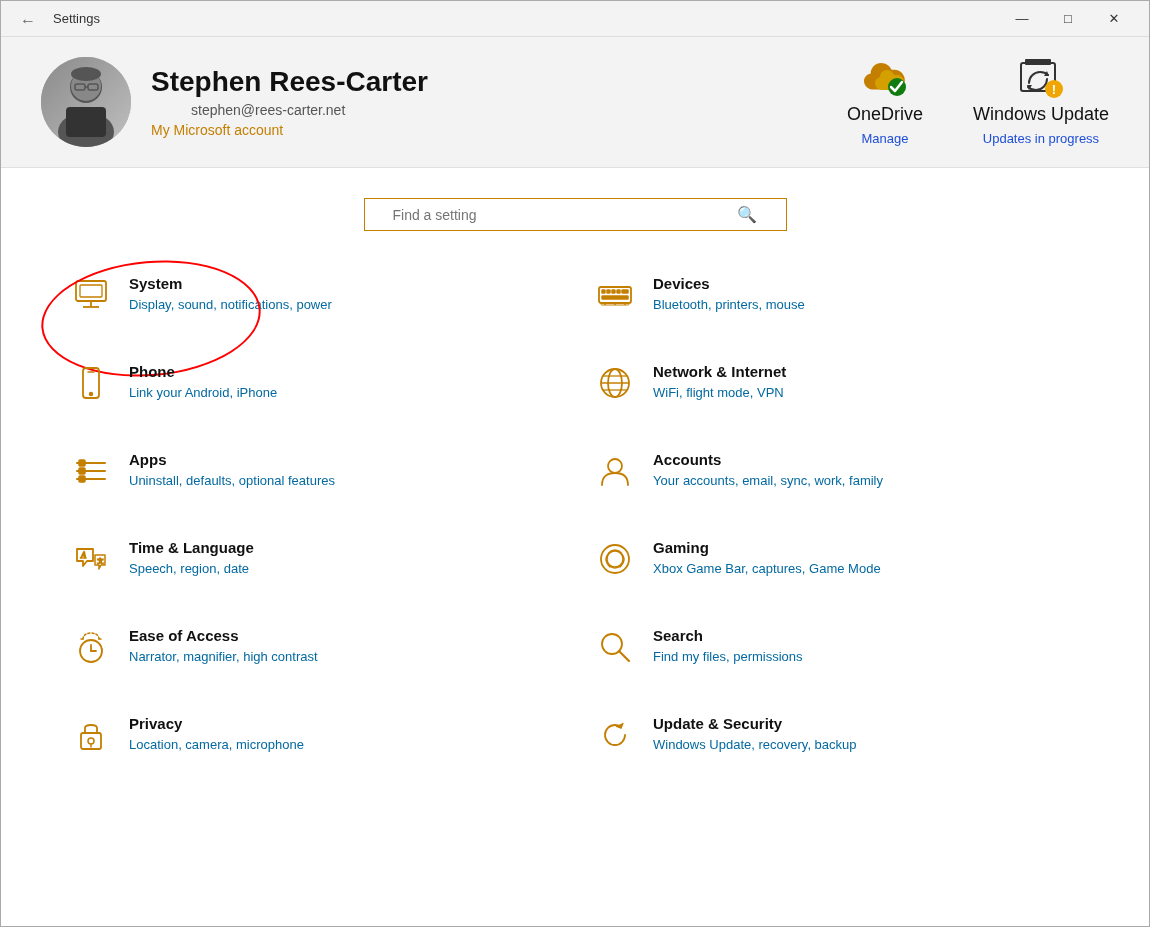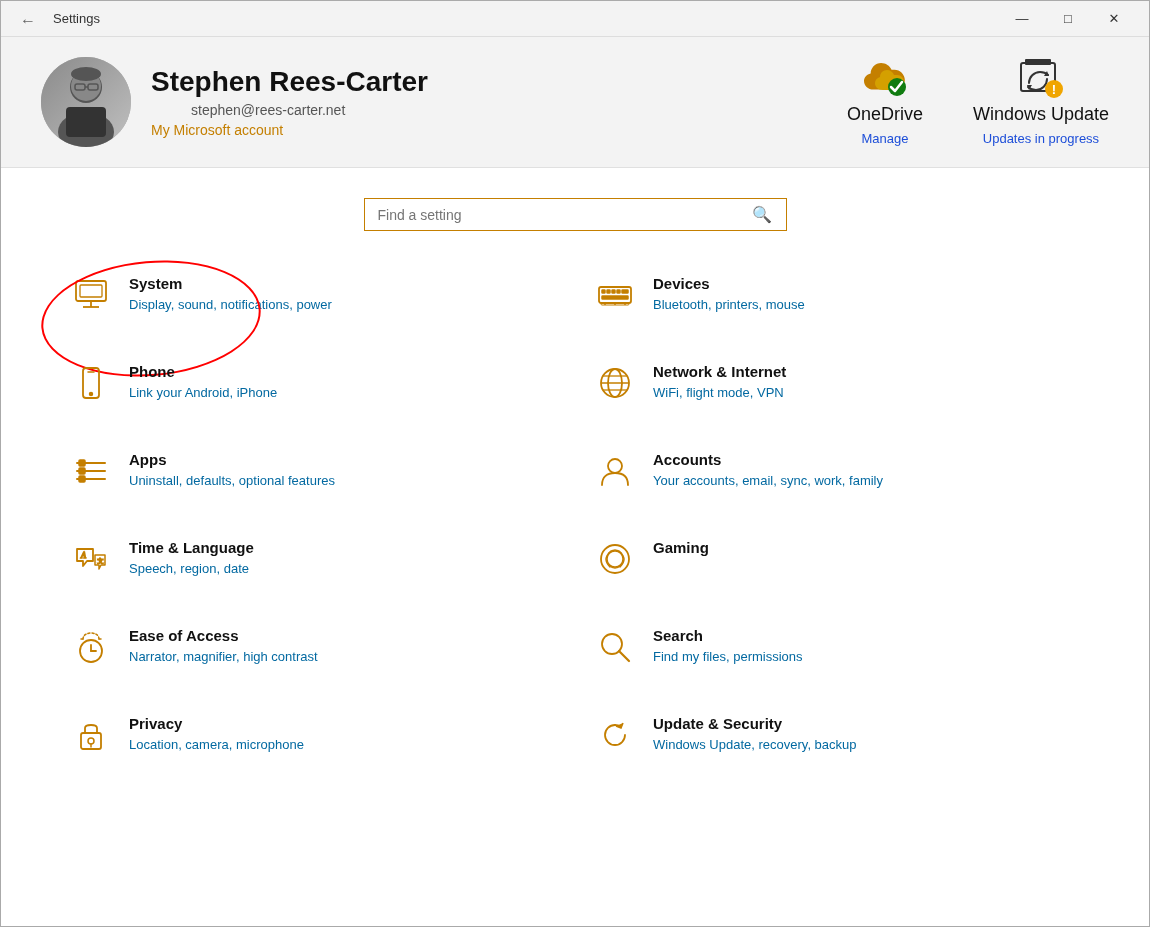--- a/index.html
+++ b/index.html
@@ -104,21 +104,21 @@
       display: flex;
       justify-content: center;
       padding: 30px 40px 20px;
     }
     .search-box {
       width: 423px;
       display: flex;
       align-items: center;
       border: 1.5px solid #c47f00;
       background: #fff;
-      padding: 6px 13px;
+      padding: 6px 28px;
     }
     .search-input {
       flex: 1;
       border: none;
       outline: none;
       font-size: 14px;
       color: #555;
       background: transparent;
     }
     .search-icon { color: #666; font-size: 16px; }
@@ -402,20 +402,21 @@
 
         <circle cx="18" cy="18" r="8" stroke="#c47f00" stroke-width="1.5" fill="none"></circle>
         <path d="M14 10 C10 13 9 17 9 18 C9 22 11 24 13 26" stroke="#c47f00" stroke-width="1.5" fill="none" stroke-linecap="round"></path>
         <path d="M22 10 C26 13 27 17 27 18 C27 22 25 24 23 26" stroke="#c47f00" stroke-width="1.5" fill="none" stroke-linecap="round"></path>
         <path d="M12 12 C14 10 16 9 18 9 C20 9 22 10 24 12" stroke="#c47f00" stroke-width="1.5" fill="none" stroke-linecap="round"></path>
         <path d="M12 24 C14 26 16 27 18 27 C20 27 22 26 24 24" stroke="#c47f00" stroke-width="1.5" fill="none" stroke-linecap="round"></path>
       </svg>
     </div>
     <div class="setting-text">
       <span class="setting-title">Gaming</span>
+      <span class="setting-desc">Xbox Game Bar, captures, Game Mode</span>
     </div>
   </div>
 
   <div class="setting-item">
     <div class="setting-icon">
       <svg viewBox="0 0 36 36" xmlns="http://www.w3.org/2000/svg">
 
         <circle cx="18" cy="22" r="11" stroke="#c47f00" stroke-width="1.8" fill="none"></circle>
         <line x1="18" y1="22" x2="18" y2="16" stroke="#c47f00" stroke-width="1.8" stroke-linecap="round"></line>
         <line x1="18" y1="22" x2="23" y2="22" stroke="#c47f00" stroke-width="1.8" stroke-linecap="round"></line>

